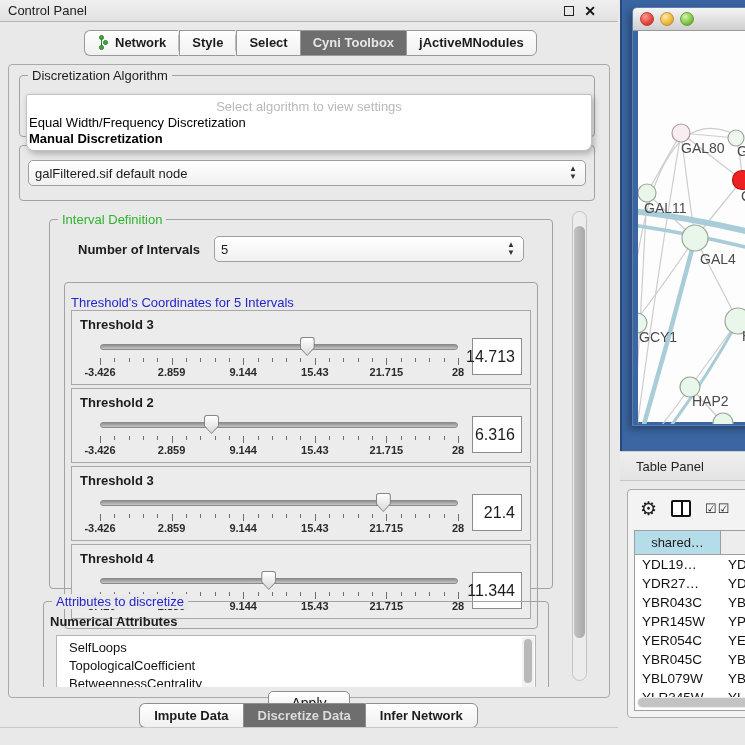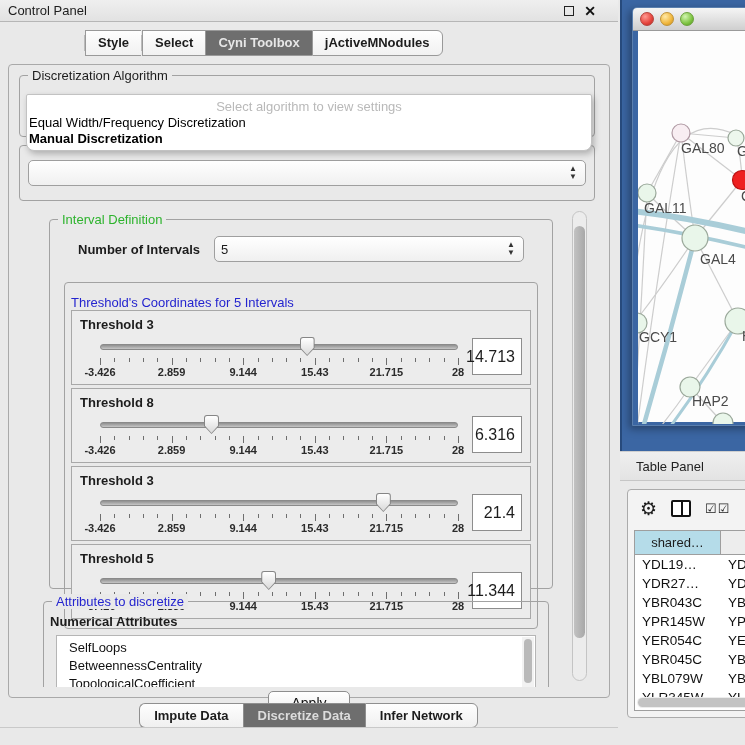--- a/index.html
+++ b/index.html
@@ -153,20 +153,28 @@
   <div class="cp-titlebar">
     <span class="cp-title">Control Panel</span>
     <span class="cp-winbtns">
       <span class="float-icon"></span>
       <span class="close-icon">✕</span>
     </span>
   </div>
 
   <div class="tabbar">
     <div class="tabgroup">
+      <div class="tab first">
+        <span class="net-icon">
+            <i></i>
+            <i></i>
+            <i></i>
+          </span>
+        <span>Network</span>
+      </div>
       <div class="tab-sep"></div>
       <div class="tab">
           <span>Style</span>
         </div>
       <div class="tab-sep"></div>
       <div class="tab">
           <span>Select</span>
         </div>
       <div class="tab selected">
           <span>Cyni Toolbox</span>
@@ -185,20 +193,21 @@
       <div class="algo-popup">
         <div class="popup-hint">Select algorithm to view settings</div>
         <div class="popup-item">Equal Width/Frequency Discretization</div>
         <div class="popup-item bold">Manual Discretization</div>
       </div>
     </div>
 
     <div class="groupbox tabledata-group">
       <span class="legend dark">Table Data</span>
       <div class="combo">
+        <span>galFiltered.sif default node</span>
         <span class="spinner">
             <span>▲</span>
             <span>▼</span>
           </span>
       </div>
     </div>
 
     <div class="scrollpane">
 
       <div class="groupbox interval-group">
@@ -257,21 +266,21 @@
                       <span style="left:40.00%">9.144</span>
                       <span style="left:60.00%">15.43</span>
                       <span style="left:80.00%">21.715</span>
                       <span style="left:100.00%">28</span>
                     </div>
                   </div>
                   <div class="thresh-value">14.713</div>
                 </div>
               </div>
               <div class="thresh-card">
-                <div class="thresh-label">Threshold 8</div>
+                <div class="thresh-label">Threshold 2</div>
                 <div class="thresh-body">
                   <div class="slider-wrap">
                     <div class="slider-track"></div>
                     <div class="slider-thumb" style="left:31.00%"></div>
                     <div class="slider-ticks">
                       <i class="major" style="left:0.00%"></i>
                       <i class="" style="left:4.00%"></i>
                       <i class="" style="left:8.00%"></i>
                       <i class="" style="left:12.00%"></i>
                       <i class="" style="left:16.00%"></i>
@@ -349,21 +358,21 @@
                       <span style="left:40.00%">9.144</span>
                       <span style="left:60.00%">15.43</span>
                       <span style="left:80.00%">21.715</span>
                       <span style="left:100.00%">28</span>
                     </div>
                   </div>
                   <div class="thresh-value">21.4</div>
                 </div>
               </div>
               <div class="thresh-card">
-                <div class="thresh-label">Threshold 5</div>
+                <div class="thresh-label">Threshold 4</div>
                 <div class="thresh-body">
                   <div class="slider-wrap">
                     <div class="slider-track"></div>
                     <div class="slider-thumb" style="left:47.00%"></div>
                     <div class="slider-ticks">
                       <i class="major" style="left:0.00%"></i>
                       <i class="" style="left:4.00%"></i>
                       <i class="" style="left:8.00%"></i>
                       <i class="" style="left:12.00%"></i>
                       <i class="" style="left:16.00%"></i>
@@ -406,22 +415,22 @@
       </div>
 
       <div class="groupbox attr-group">
         <span class="legend blue">Attributes to discretize</span>
         <div class="attr-title">Numerical Attributes</div>
         <div class="attr-list" id="attr-list">
           <div class="attr-scroll">
               <i></i>
             </div>
         <div class="row">SelfLoops</div>
+            <div class="row">TopologicalCoefficient</div>
             <div class="row">BetweennessCentrality</div>
-            <div class="row">TopologicalCoefficient</div>
           </div>
       </div>
 
       <div class="scroll-track">
           <div class="scroll-thumb"></div>
         </div>
     </div>
 
     <div class="apply-row">
       <span class="apply-btn">Apply</span>

